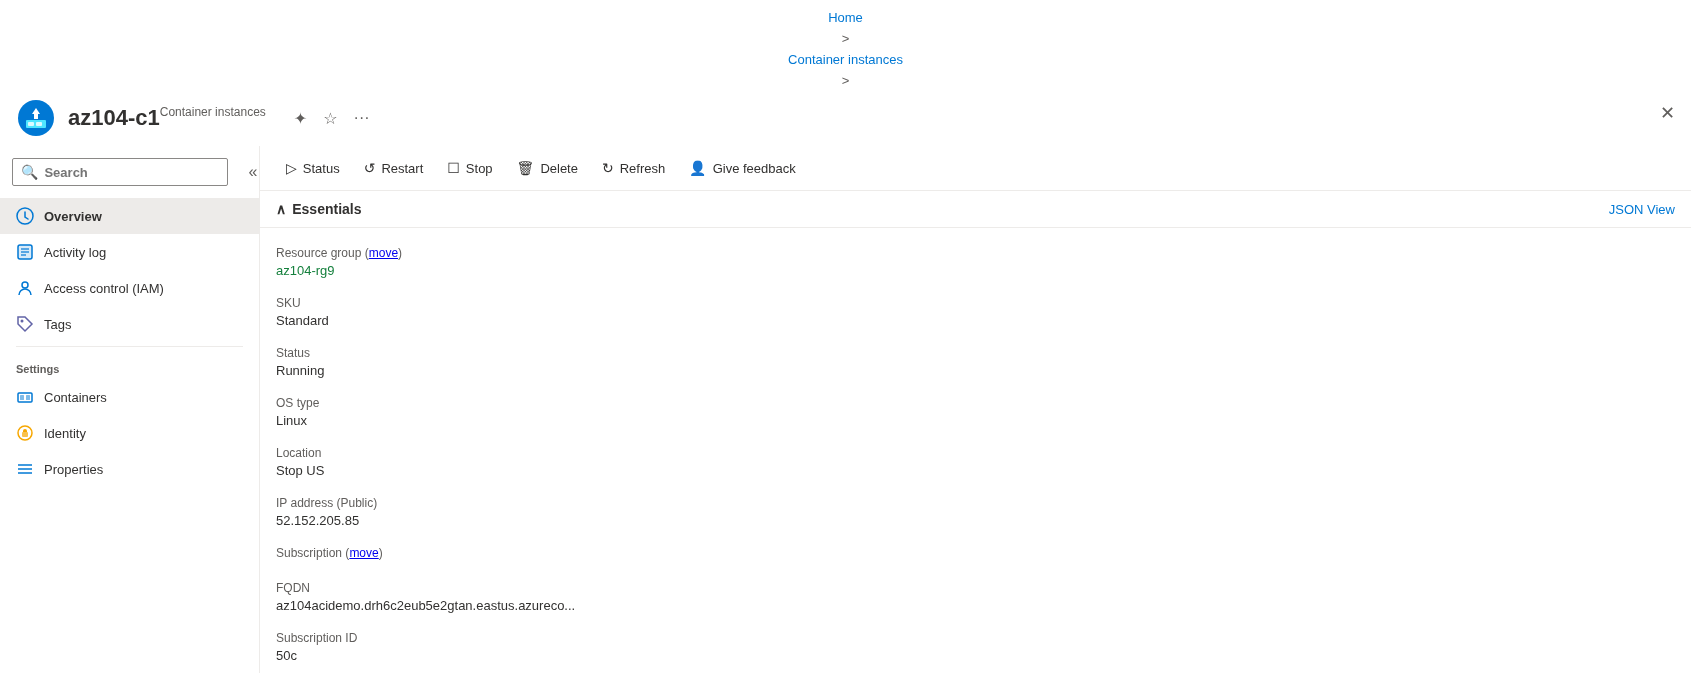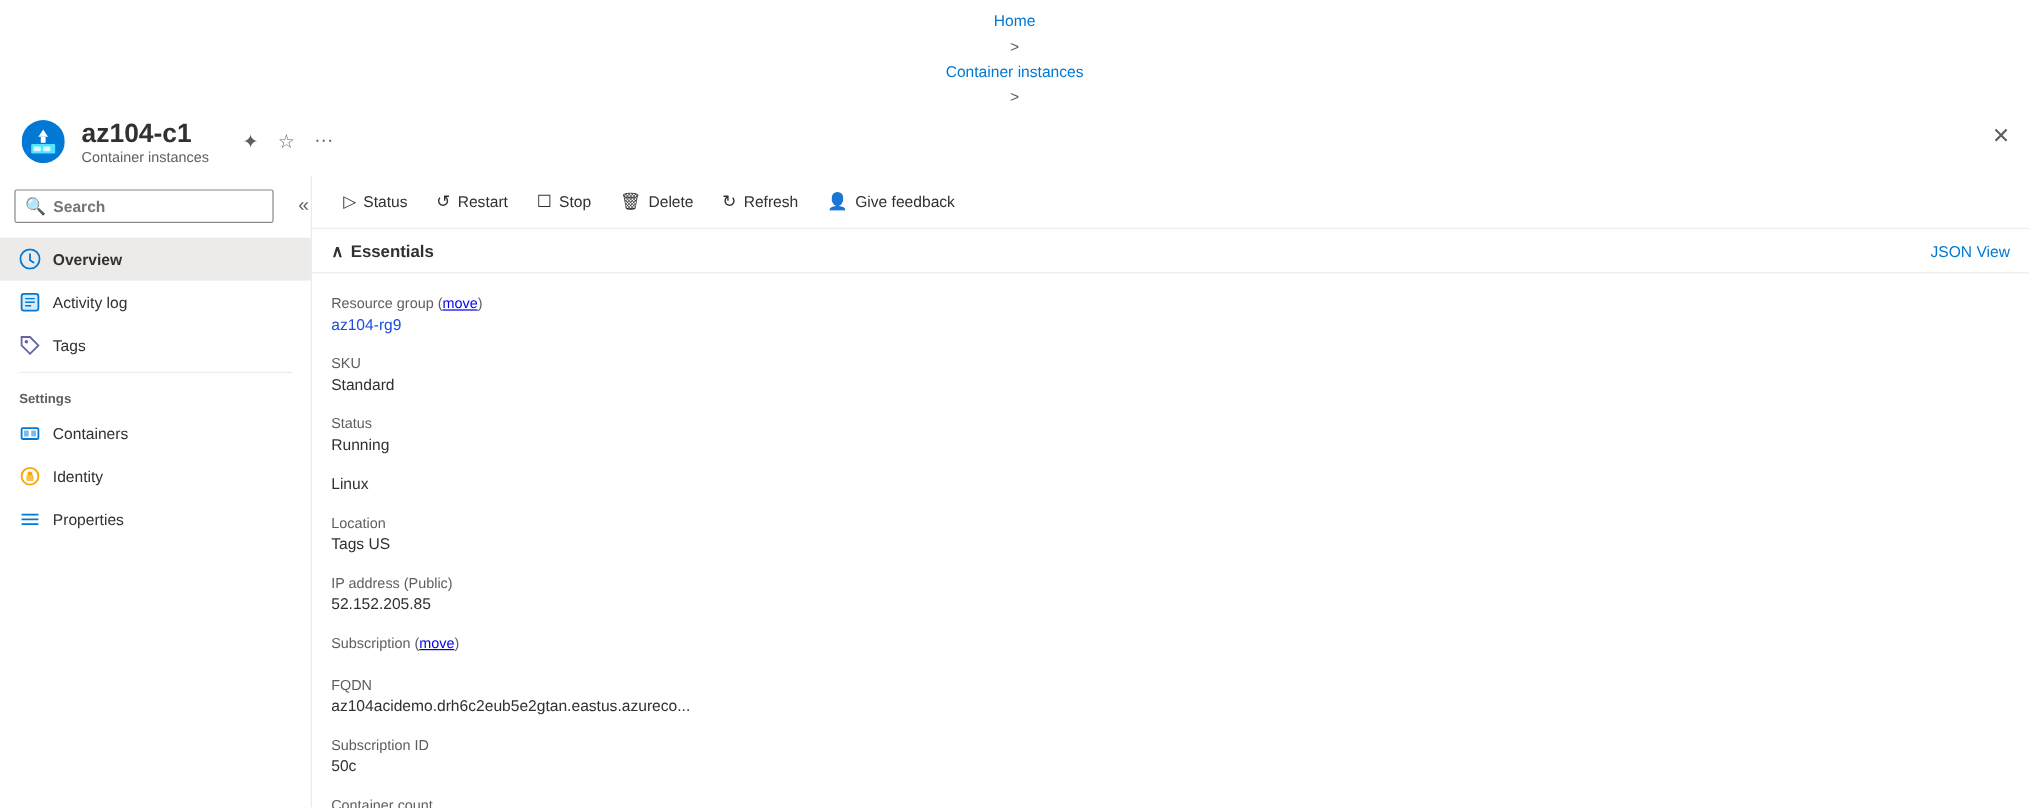--- a/index.html
+++ b/index.html
@@ -7,21 +7,21 @@
 
     
     .breadcrumb { display: flex; align-items: center; padding: 10px 16px 6px 16px; font-size: 13px; color: #0078d4; gap: 6px; flex-direction: column; }
     .breadcrumb span { color: #605e5c; }
     .breadcrumb a { color: #0078d4; text-decoration: none; }
 
     
     .header { display: flex; align-items: center; padding: 4px 16px 8px 16px; gap: 12px; position: relative; }
     .header-icon { width: 40px; height: 40px; display: flex; align-items: center; justify-content: center; }
     .header-icon svg { width: 36px; height: 36px; }
-    .header-title { display: flex; flex-direction: column; }
+    .header-title { display: flex; flex-direction: row; }
     .header-title h1 { font-size: 22px; font-weight: 600; color: #323130; line-height: 1.2; }
     .header-title span { font-size: 12px; color: #605e5c; }
     .header-actions { display: flex; align-items: center; gap: 8px; margin-left: 12px; }
     .icon-btn { background: none; border: none; cursor: pointer; color: #605e5c; font-size: 16px; padding: 4px; display: flex; align-items: center; justify-content: center; }
     .close-btn { position: absolute; right: 16px; top: 8px; background: none; border: none; cursor: pointer; font-size: 18px; color: #605e5c; }
 
     
     .main { display: flex; flex: 1; overflow: hidden; }
 
     
@@ -56,21 +56,21 @@
     
     .essentials-panel { padding: 0; flex: 1; }
     .essentials-header { display: flex; align-items: center; justify-content: space-between; padding: 10px 16px; border-bottom: 1px solid #edebe9; }
     .essentials-title { display: flex; align-items: center; gap: 6px; font-weight: 700; font-size: 14px; }
     .json-view-link { color: #0078d4; text-decoration: none; font-size: 13px; }
 
     .essentials-grid { display: grid; grid-template-columns: 1fr; padding: 8px 16px; gap: 0; }
     .essentials-item { padding: 10px 16px 8px 0; }
     .essentials-label { font-size: 12px; color: #605e5c; margin-bottom: 3px; }
     .essentials-value { font-size: 13px; color: #323130; }
-    .essentials-value a { color: #1d4ed8; text-decoration: none; }
+    .essentials-value a { color: #15803d; text-decoration: none; }
   </style>
 </head>
 <body>
 
 <div class="breadcrumb">
   <a href="#">Home</a>
   <span>&gt;</span>
   <a href="#">Container instances</a>
   <span>&gt;</span>
 </div>
@@ -133,20 +133,29 @@
               <rect x="2" y="2" width="14" height="14" rx="2" fill="#0078d4" opacity="0.15"></rect>
               <rect x="2" y="2" width="14" height="14" rx="2" fill="none" stroke="#0078d4" stroke-width="1.5"></rect>
               <line x1="5" y1="6" x2="13" y2="6" stroke="#0078d4" stroke-width="1.2"></line>
               <line x1="5" y1="9" x2="13" y2="9" stroke="#0078d4" stroke-width="1.2"></line>
               <line x1="5" y1="12" x2="10" y2="12" stroke="#0078d4" stroke-width="1.2"></line>
             </svg>
         </span>
         <span>Activity log</span>
       </div>
 
+      <div class="nav-item">
+        <span class="nav-icon">
+          <svg width="18" height="18" viewBox="0 0 18 18">
+              <circle cx="9" cy="6" r="3" fill="none" stroke="#0078d4" stroke-width="1.5"></circle>
+              <path d="M3 16c0-3.3 2.7-6 6-6s6 2.7 6 6" fill="none" stroke="#0078d4" stroke-width="1.5"></path>
+            </svg>
+        </span>
+        <span>Access control (IAM)</span>
+      </div>
 
       <div class="nav-item">
         <span class="nav-icon">
           <svg width="18" height="18" viewBox="0 0 18 18">
               <path d="M2 2h7l7 7-7 7-7-7V2z" fill="none" stroke="#6264a7" stroke-width="1.5"></path>
               <circle cx="6" cy="6" r="1.5" fill="#6264a7"></circle>
             </svg>
         </span>
         <span>Tags</span>
       </div>
@@ -236,26 +245,27 @@
         <div class="essentials-item">
           <div class="essentials-label">SKU</div>
           <div class="essentials-value">Standard</div>
         </div>
 
         <div class="essentials-item">
           <div class="essentials-label">Status</div>
           <div class="essentials-value running">Running</div>
         </div>
         <div class="essentials-item">
+          <div class="essentials-label">OS type</div>
           <div class="essentials-value">Linux</div>
         </div>
 
         <div class="essentials-item">
           <div class="essentials-label">Location</div>
-          <div class="essentials-value">Tags US</div>
+          <div class="essentials-value">Stop US</div>
         </div>
         <div class="essentials-item">
           <div class="essentials-label">IP address (Public)</div>
           <div class="essentials-value">52.152.205.85</div>
         </div>
 
         <div class="essentials-item">
           <div class="essentials-label">Subscription (<a href="#">move</a>)</div>
           <div class="essentials-value"></div>
         </div>

